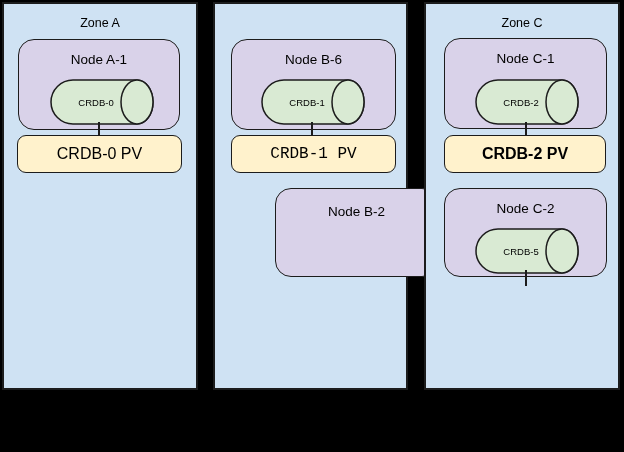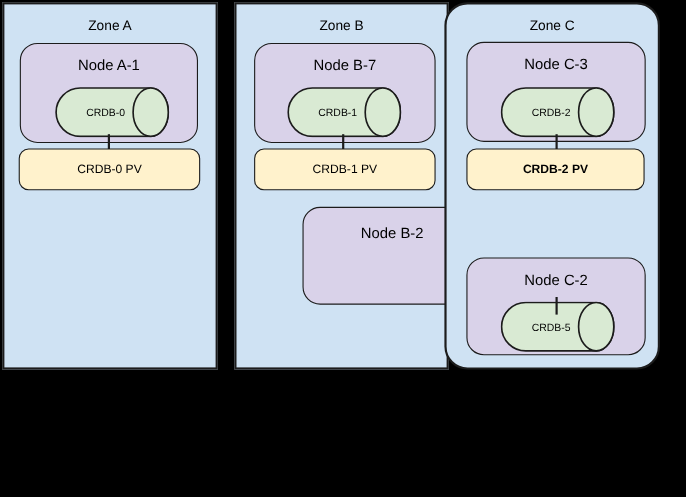--- a/index.html
+++ b/index.html
@@ -9,21 +9,21 @@
     width: 624px;
     height: 452px;
     background: var(--background, #000);
     overflow: hidden;
     font-family: "Liberation Sans", sans-serif;
     color: var(--text, #000);
   }
   .zone {
     position: absolute;
     top: 2px;
-    height: 334px;
+    height: 388px;
     box-sizing: border-box;
     background: var(--zone-fill, #cfe2f3);
     border: 2px solid var(--stroke, #1c1c1c);
   }
   .zone-title {
     position: absolute;
     top: 12px; left: 0; right: 0;
     text-align: center;
     font-size: 12.5px;
   }
@@ -54,21 +54,21 @@
   .pv {
     position: absolute;
     box-sizing: border-box;
     background: var(--pv-fill, #fff2cc);
     border: 1.5px solid var(--stroke, #1c1c1c);
     border-radius: 9px;
     display: flex;
     align-items: center;
     justify-content: center;
   }
-  .pv-label { font-size: 11px; }
+  .pv-label { font-size: 16px; }
   .connector {
     position: absolute;
     width: 2px;
     background: var(--stroke, #1c1c1c);
   }
 </style>
 </head>
 <body>
 
 <div class="canvas">
@@ -86,61 +86,60 @@
     </div>
 
     <div class="connector" style="left:94px; top:118px; height:15px;"></div>
 
     <div class="pv" style="left:13px; top:131px; width:165px; height:38px;">
       <span class="pv-label">CRDB-0 PV</span>
     </div>
   </div>
 
   <div class="zone" style="left:213px; width:195px;">
-    <div class="zone-title">Zone B</div>
 
     <div class="node" style="left:16px; top:35px; width:165px; height:91px;">
-      <div class="node-title">Node B-7</div>
+      <div class="node-title">Node B-6</div>
       <svg class="cylinder" style="left:29px; top:39px;" width="104" height="46" viewBox="0 0 104 46">
         <path class="cyl-shape" d="M23,1 H87 A16,22 0 0 1 87,45 H23 A22,22 0 0 1 23,1 Z"></path>
         <ellipse class="cyl-shape" cx="87" cy="23" rx="16" ry="22"></ellipse>
         <text class="cyl-label" x="46" y="26.5" text-anchor="middle">CRDB-1</text>
       </svg>
     </div>
 
     <div class="connector" style="left:96px; top:118px; height:15px;"></div>
 
-    <div class="pv" style="left:16px; top:131px; width:165px; height:38px;">
+    <div class="pv" style="left:16px; top:131px; width:165px; height:38px;font-family:Liberation Mono, monospace;">
       <span class="pv-label">CRDB-1 PV</span>
     </div>
 
     <div class="node" style="left:16px; top:184px; width:163px; height:89px;margin-left:44px;">
       <div class="node-title" style="top:15px;">Node B-2</div>
     </div>
   </div>
 
-  <div class="zone" style="left:404px; width:196px;border-radius:21px;">
+  <div class="zone" style="left:424px; width:196px;">
     <div class="zone-title">Zone C</div>
 
     <div class="node" style="left:18px; top:34px; width:163px; height:91px;">
-      <div class="node-title">Node C-3</div>
+      <div class="node-title">Node C-1</div>
       <svg class="cylinder" style="left:30px; top:40px;" width="104" height="46" viewBox="0 0 104 46">
         <path class="cyl-shape" d="M23,1 H87 A16,22 0 0 1 87,45 H23 A22,22 0 0 1 23,1 Z"></path>
         <ellipse class="cyl-shape" cx="87" cy="23" rx="16" ry="22"></ellipse>
         <text class="cyl-label" x="46" y="26.5" text-anchor="middle">CRDB-2</text>
       </svg>
     </div>
 
     <div class="connector" style="left:99px; top:118px; height:15px;"></div>
 
     <div class="pv" style="left:18px; top:131px; width:162px; height:38px;font-weight:bold;">
       <span class="pv-label">CRDB-2 PV</span>
     </div>
 
-    <div class="node" style="left:18px; top:184px; width:163px; height:89px;margin-top:46px;">
+    <div class="node" style="left:18px; top:184px; width:163px; height:89px;">
       <div class="node-title">Node C-2</div>
       <svg class="cylinder" style="left:30px; top:39px;" width="104" height="46" viewBox="0 0 104 46">
         <path class="cyl-shape" d="M23,1 H87 A16,22 0 0 1 87,45 H23 A22,22 0 0 1 23,1 Z"></path>
         <ellipse class="cyl-shape" cx="87" cy="23" rx="16" ry="22"></ellipse>
         <text class="cyl-label" x="46" y="26.5" text-anchor="middle">CRDB-5</text>
       </svg>
     </div>
 
     <div class="connector" style="left:99px; top:266px; height:16px;"></div>
 

